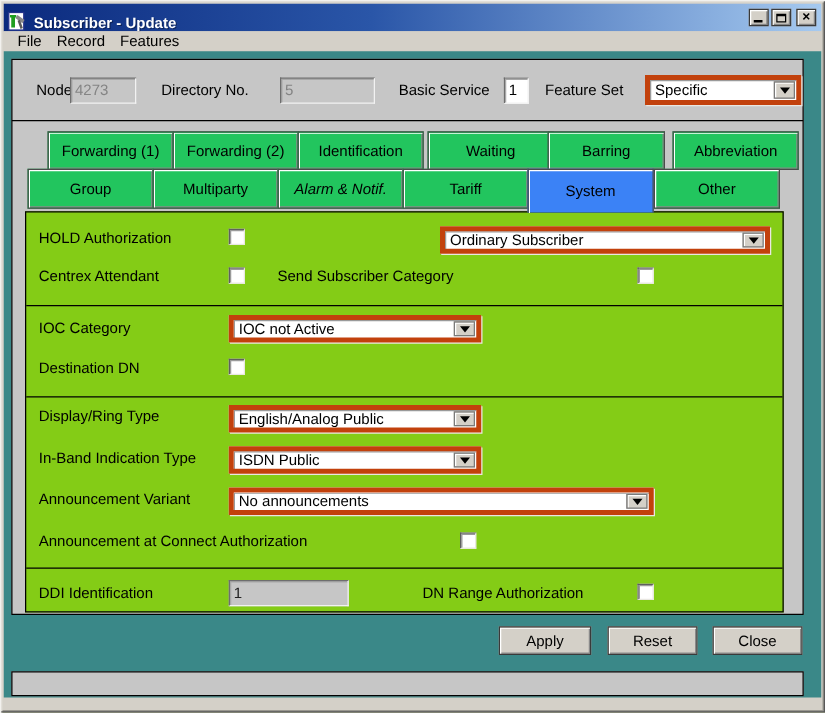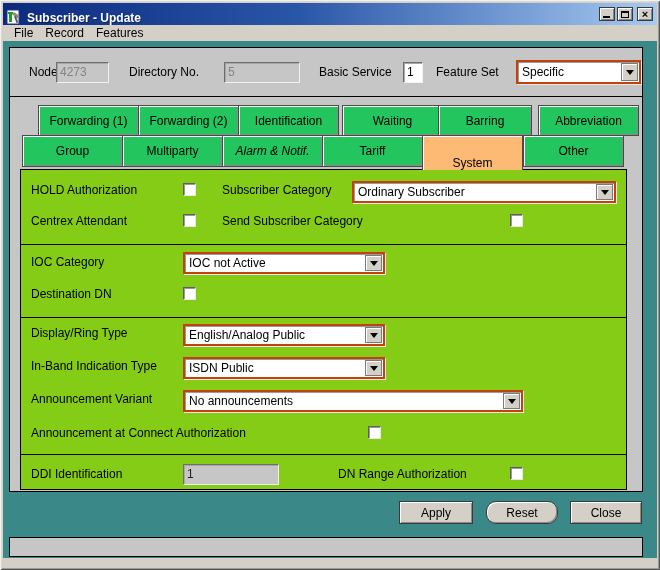--- a/index.html
+++ b/index.html
@@ -35,37 +35,37 @@
 
   .panel { position:absolute; background:#c6c6c6; border:1px solid #000; }
 
   .field-label { position:absolute; font-size:12px; color:#000; white-space:nowrap; }
 
   .sunken-field { position:absolute; border:1px solid; border-color:#6e6e6e #f2f2f2 #f2f2f2 #6e6e6e;
                   background:#c6c6c6; font-size:12px; color:#848484; padding:2px 3px;
                   box-shadow: inset 1px 1px 0 #a8a8a8; white-space:nowrap; overflow:hidden; }
   .sunken-field.white { background:#ffffff; color:#000; }
 
-  .combo { position:absolute; background:#ffffff; border:2px solid #c2410c;
+  .combo { position:absolute; background:#ffffff; border:4px solid #c2410c;
            box-shadow: 1px 1px 0 #e9e7e2, inset 1px 1px 0 #9a9a9a; }
   .combo-text { position:absolute; left:4px; top:50%; transform:translateY(-50%); font-size:12px; color:#000; white-space:nowrap; }
   .combo-btn { position:absolute; right:1px; top:1px; bottom:1px; width:17px; background:#d4d0c8;
                border:1px solid #7a7a7a; box-shadow: inset 1px 1px 0 #ffffff;
                display:flex; align-items:center; justify-content:center; }
   .arrow-down { width:0; height:0; border-left:4px solid transparent; border-right:4px solid transparent;
                 border-top:5px solid #000; }
 
   .checkbox { position:absolute; width:13px; height:13px; background:#ffffff;
               border:1px solid; border-color:#5f5f5f #e9e7e2 #e9e7e2 #5f5f5f;
               box-shadow: inset 1px 1px 0 #9a9a9a; }
 
   .tab { position:absolute; background:#22c55e; border:1px solid #4a4a4a;
          box-shadow: inset 1px 1px 0 #ffffff, inset -1px -1px 0 #8a8a8a;
          display:flex; align-items:center; justify-content:center; font-size:12px; color:#000; z-index:2; }
-  .tab.selected { background:#fdba74; border-bottom:none; box-shadow: inset 1px 1px 0 #ffffff; z-index:4;align-items:flex-end; }
+  .tab.selected { background:#3b82f6; border-bottom:none; box-shadow: inset 1px 1px 0 #ffffff; z-index:4; }
 
   .content-box { position:absolute; left:10px; top:72px; width:607px; height:321px;
                  border:1px solid #000; background:#84cc16; z-index:1; }
   .section { position:absolute; left:0; width:100%; }
   .section + .section { border-top:1px solid #000; }
 
   .push-btn { position:absolute; background:#d4d0c8; border:1px solid #3a3a3a;
               box-shadow: inset 1px 1px 0 #ffffff, inset -1px -1px 0 #8a8a8a;
               display:flex; align-items:center; justify-content:center; font-size:12px; color:#000; }
 </style>
@@ -162,21 +162,20 @@
       <div class="tab" style="left:513px; top:38px; width:101px; height:32px;">
           <span>Other</span>
         </div>
 
       <div class="content-box">
 
         <div class="section" style="top:0; height:74px;">
           <span class="field-label" style="left:10px; top:13px;">HOLD Authorization</span>
           <span class="checkbox" style="left:162px; top:13px;"></span>
 
-          <span class="field-label" style="left:201px; top:13px;">Subscriber Category</span>
           <div class="combo" style="left:331px; top:11px; width:264px; height:22px;text-decoration:underline;">
             <span class="combo-text">Ordinary Subscriber</span>
             <div class="combo-btn">
               <span class="arrow-down"></span>
             </div>
           </div>
 
           <span class="field-label" style="left:10px; top:44px;">Centrex Attendant</span>
           <span class="checkbox" style="left:162px; top:44px;"></span>
 
@@ -233,21 +232,21 @@
           <span class="field-label" style="left:317px; top:12px;">DN Range Authorization</span>
           <span class="checkbox" style="left:489px; top:12px;"></span>
         </div>
 
       </div>
     </div>
 
     <div class="push-btn" style="left:396px; top:460px; width:74px; height:23px;">
         <span>Apply</span>
       </div>
-    <div class="push-btn" style="left:483px; top:460px; width:72px; height:23px;border-radius:10px;">
+    <div class="push-btn" style="left:483px; top:460px; width:72px; height:23px;">
         <span>Reset</span>
       </div>
     <div class="push-btn" style="left:567px; top:460px; width:72px; height:23px;">
         <span>Close</span>
       </div>
 
     <div class="panel" style="left:6px; top:496px; width:634px; height:20px;"></div>
 
   </div>
 </div>

